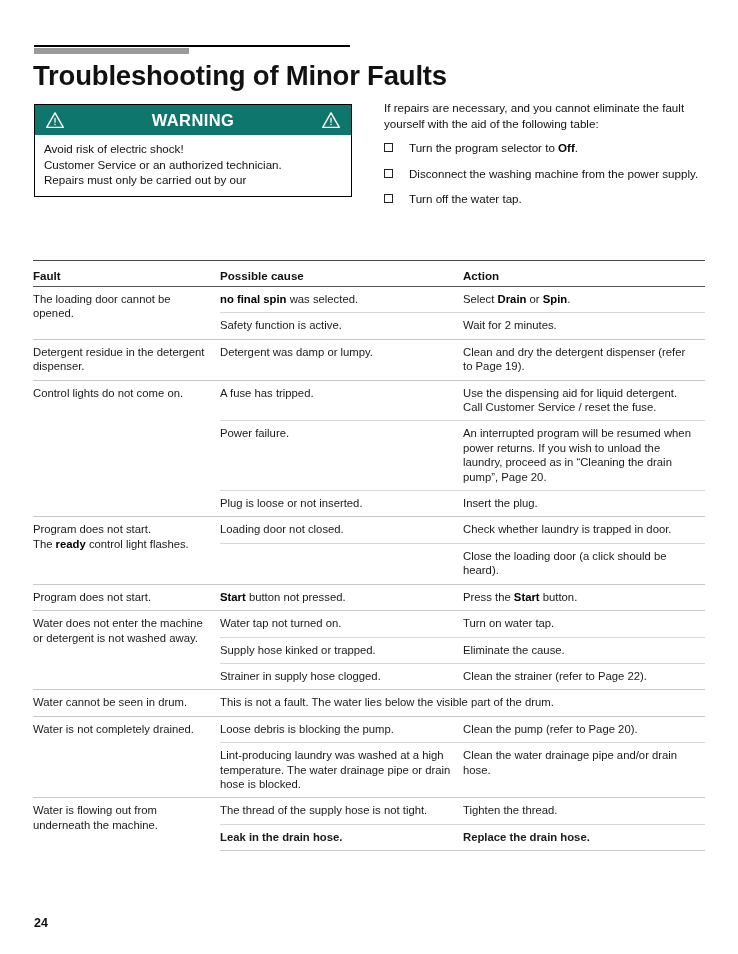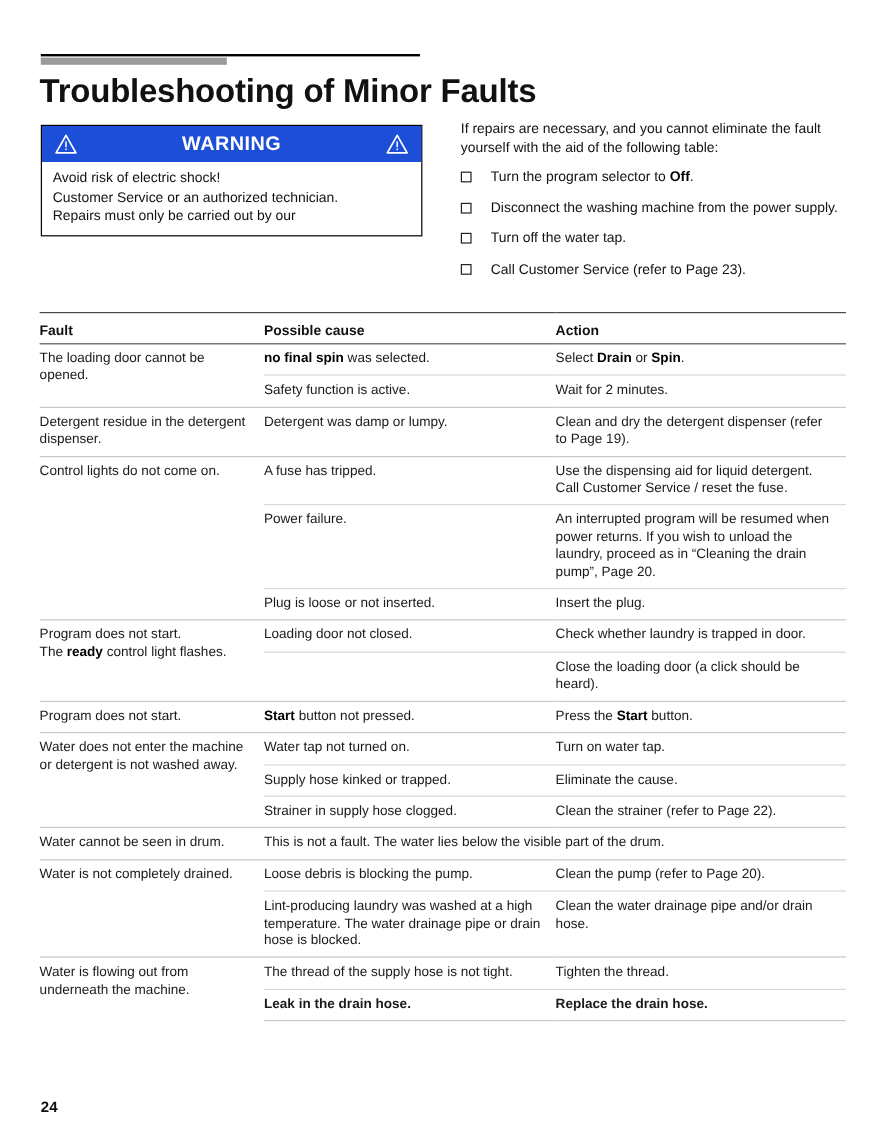--- a/index.html
+++ b/index.html
@@ -56,21 +56,21 @@
   .warning-box {
     position: absolute;
     left: 34px;
     top: 104px;
     width: 318px;
     border: 1.2px solid #000000;
     box-sizing: border-box;
     background: #ffffff;
   }
   .warning-head {
-    background: #1d4ed8;
+    background: #0f766e;
     color: #ffffff;
     height: 30px;
     display: flex;
     align-items: center;
     justify-content: space-between;
     padding: 0 10px;
     box-sizing: border-box;
   }
   .warning-title {
     flex: 1;
@@ -207,24 +207,20 @@
           <span class="intro-item-text">Turn the program selector to <b>Off</b>.</span>
         </div>
         <div class="intro-item">
           <span class="bullet-sq"></span>
           <span class="intro-item-text">Disconnect the washing machine from the power supply.</span>
         </div>
         <div class="intro-item">
           <span class="bullet-sq"></span>
           <span class="intro-item-text">Turn off the water tap.</span>
         </div>
-        <div class="intro-item">
-          <span class="bullet-sq"></span>
-          <span class="intro-item-text">Call Customer Service (refer to Page 23).</span>
-        </div>
       </div>
   </div>
 
   <table class="tbl">
     <colgroup>
       <col class="c1">
         <col class="c2">
         <col class="c3">
     </colgroup>
     <thead>

